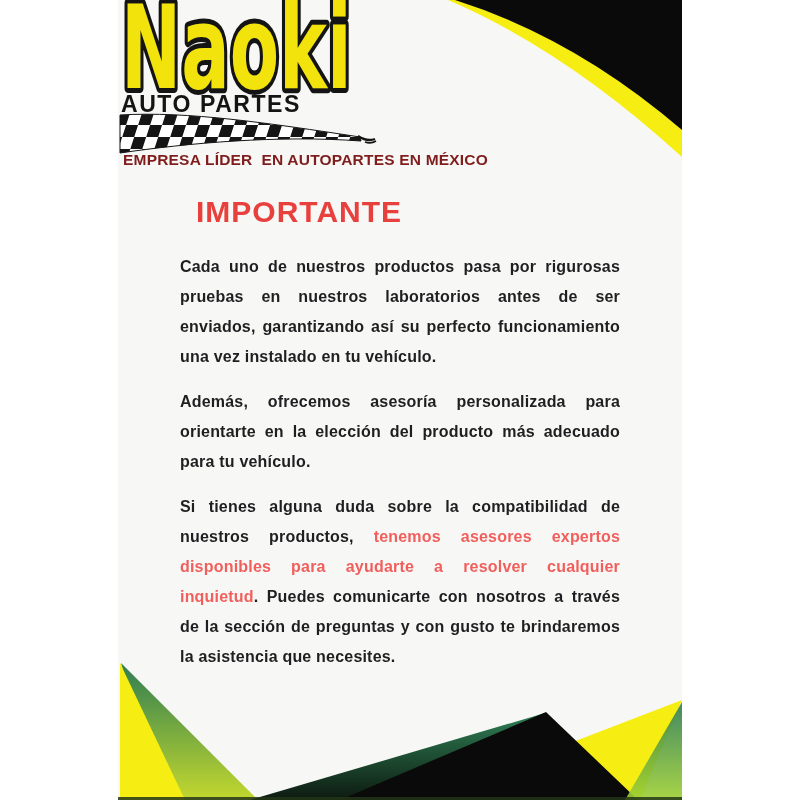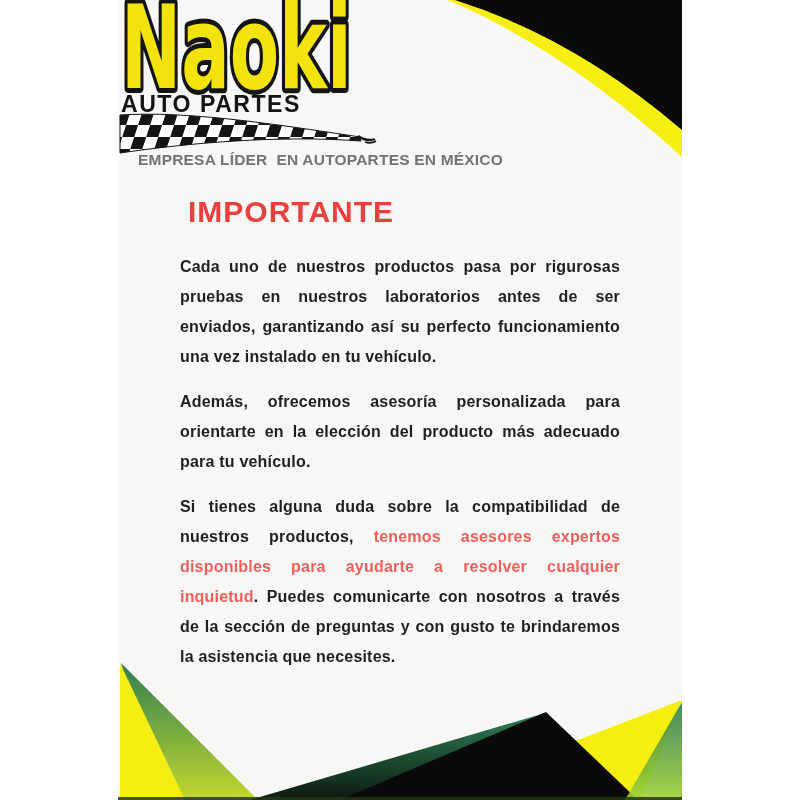--- a/index.html
+++ b/index.html
@@ -14,27 +14,27 @@
   .corner-svg{position:absolute;top:0;left:0;width:564px;height:170px;display:block;}
   .logo-svg{position:absolute;top:0;left:0;width:250px;height:96px;display:block;}
   .logo-sub{
     position:absolute;left:3px;top:90px;width:300px;
     font-size:24px;font-weight:700;color:#141414;letter-spacing:1.6px;
     transform:scaleX(0.96);transform-origin:left top;white-space:pre;
   }
   .flag-svg{position:absolute;left:0;top:113px;width:262px;height:46px;display:block;}
   .tagline{
     position:absolute;left:5px;top:151px;width:520px;
-    font-size:15.5px;font-weight:700;color:#737373;letter-spacing:0.2px;white-space:pre;margin-left:15px;
+    font-size:15.5px;font-weight:700;color:#7f1d1d;letter-spacing:0.2px;white-space:pre;
   }
   .content{
     position:absolute;left:62px;top:196px;width:440px;
   }
   .content h1{
-    margin:0 0 24px 8px;
+    margin:0 0 24px 16px;
     font-size:30px;line-height:32px;font-weight:700;letter-spacing:1px;
     color:#e8403c;
   }
   .content p{
     margin:0 0 15px 0;
     font-size:16px;line-height:30px;font-weight:700;letter-spacing:0.2px;
     color:#1f1f21;text-align:justify;
   }
   .highlight{color:#f15f5c;}
   .bottom-svg{position:absolute;left:0;bottom:0;width:564px;height:137px;display:block;}

